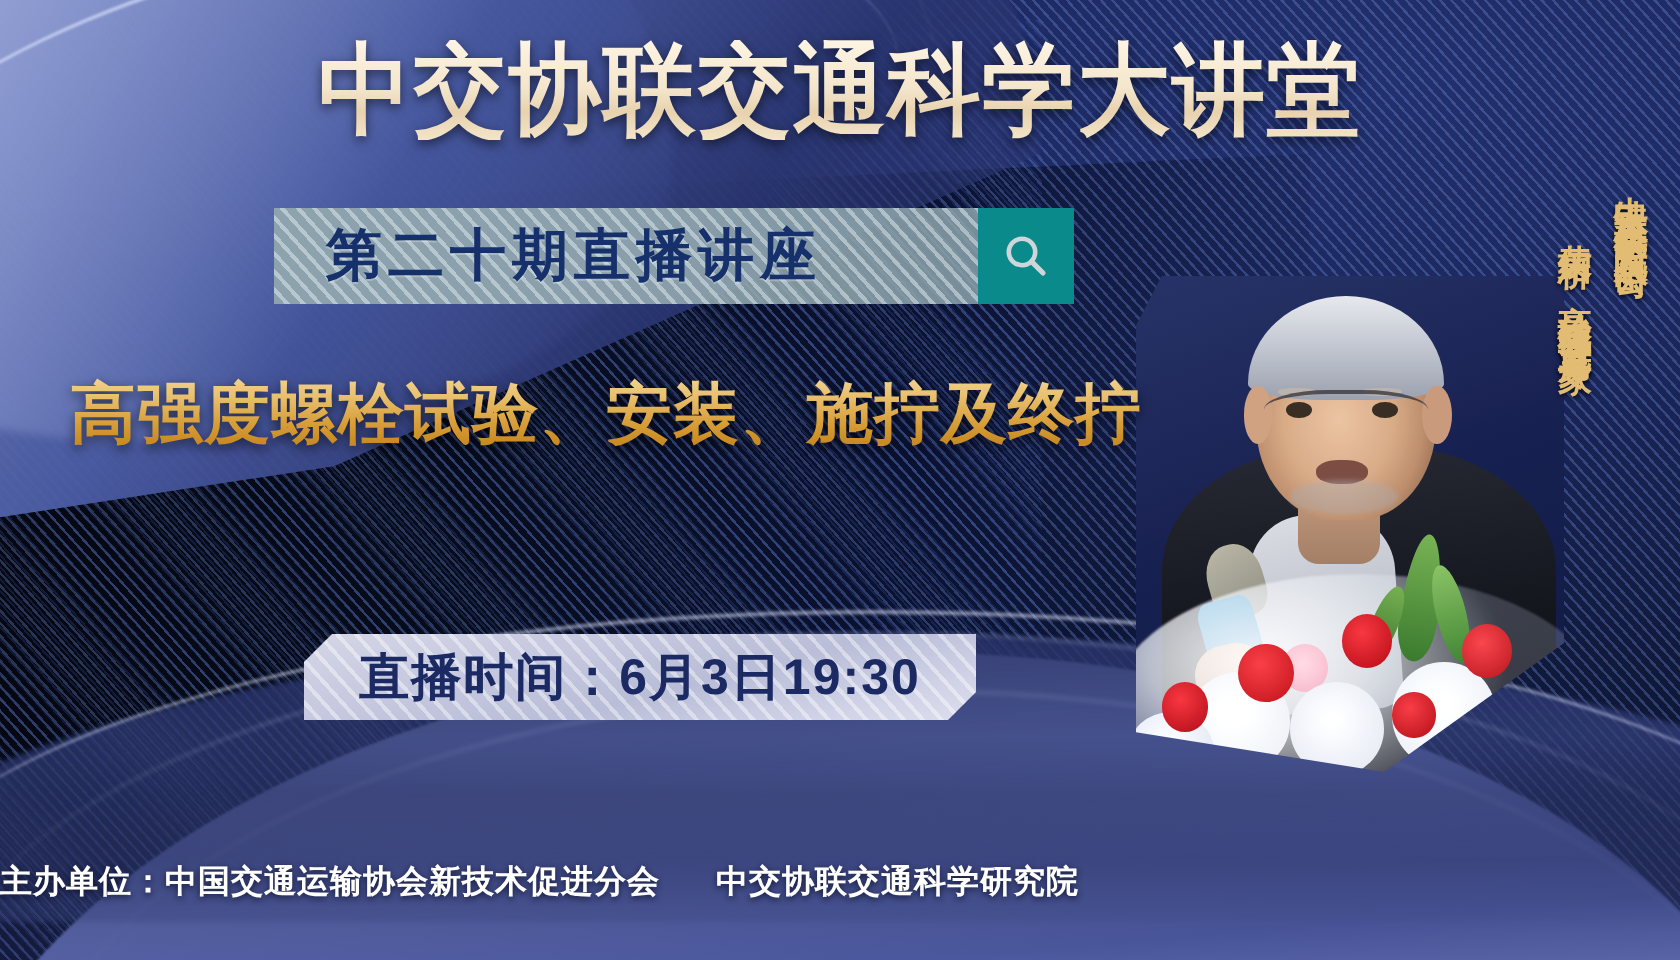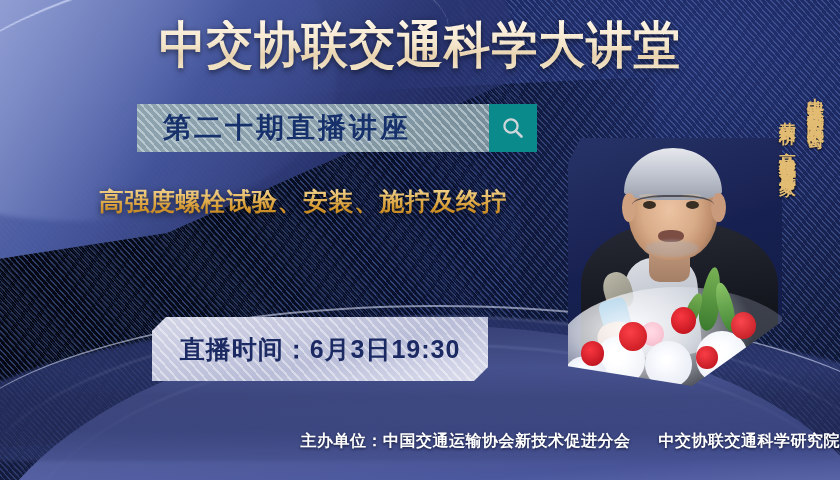--- a/index.html
+++ b/index.html
@@ -243,32 +243,32 @@
     width:48px;flex:0 0 48px;
     background:#0b8a8c;
     display:flex;align-items:center;justify-content:center;
   }
   .subbar-icon svg{display:block;}
 
   
   .heading{
     position:absolute;left:12px;top:186px;width:582px;
     text-align:center;
-    font-size:25px;line-height:1.26;font-weight:700;letter-spacing:.5px;
+    font-size:33px;line-height:1.26;font-weight:700;letter-spacing:.5px;
     background:linear-gradient(180deg,#f3d89a 0%,#e8bf6c 30%,#d79d37 62%,#c88a22 85%,#e0b054 100%);
     -webkit-background-clip:text;background-clip:text;
     color:transparent;-webkit-text-fill-color:transparent;
     filter:drop-shadow(0 2px 3px rgba(0,0,0,.6));
   }
   .heading .l2{display:block;}
 
   
   .timebadge{
     position:absolute;left:152px;top:317px;
-    width:336px;height:64px;
+    width:336px;height:43px;
     display:flex;align-items:center;justify-content:center;
     background:linear-gradient(165deg,#d4d6e6 0%,#c6c9df 30%,#b9bdd7 58%,#cfd2e6 82%,#dcdeec 100%);
     clip-path:polygon(14px 0, 100% 0, 100% calc(100% - 14px), calc(100% - 14px) 100%, 0 100%, 0 14px);
     box-shadow:0 2px 7px rgba(0,0,0,.45);
     overflow:hidden;
   }
   .timebadge::after{
     content:"";position:absolute;inset:0;
     background-image:repeating-linear-gradient(48deg,
       rgba(255,255,255,0) 0px,rgba(255,255,255,0) 5px,
@@ -293,21 +293,21 @@
     color:#e3bc74;
     text-shadow:0 1px 2px rgba(0,0,0,.7);
     white-space:nowrap;
   }
   .vcol-org{right:16px;top:84px;}
   .vcol-name{right:44px;top:108px;}
 
   
   .footer{
     position:absolute;left:0;right:0;bottom:28px;
-    text-align:right;
+    text-align:left;
     font-size:16px;font-weight:700;letter-spacing:.5px;
     color:#ffffff;
     text-shadow:0 1px 3px rgba(10,15,40,.85);
   }
   .footer .gap{display:inline-block;width:28px;}
 </style>
 </head>
 <body>
 
 <div class="poster">

